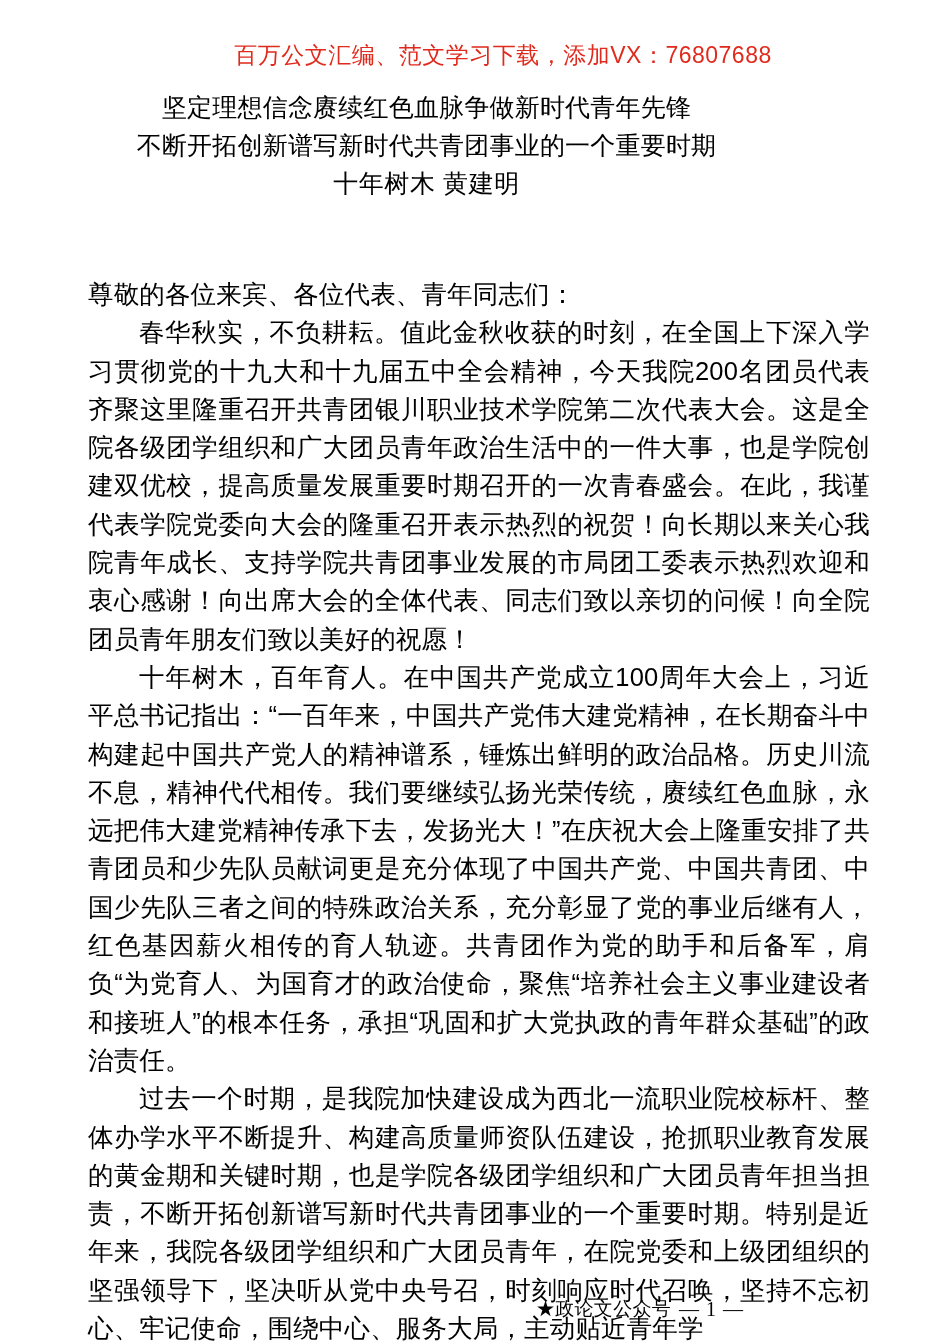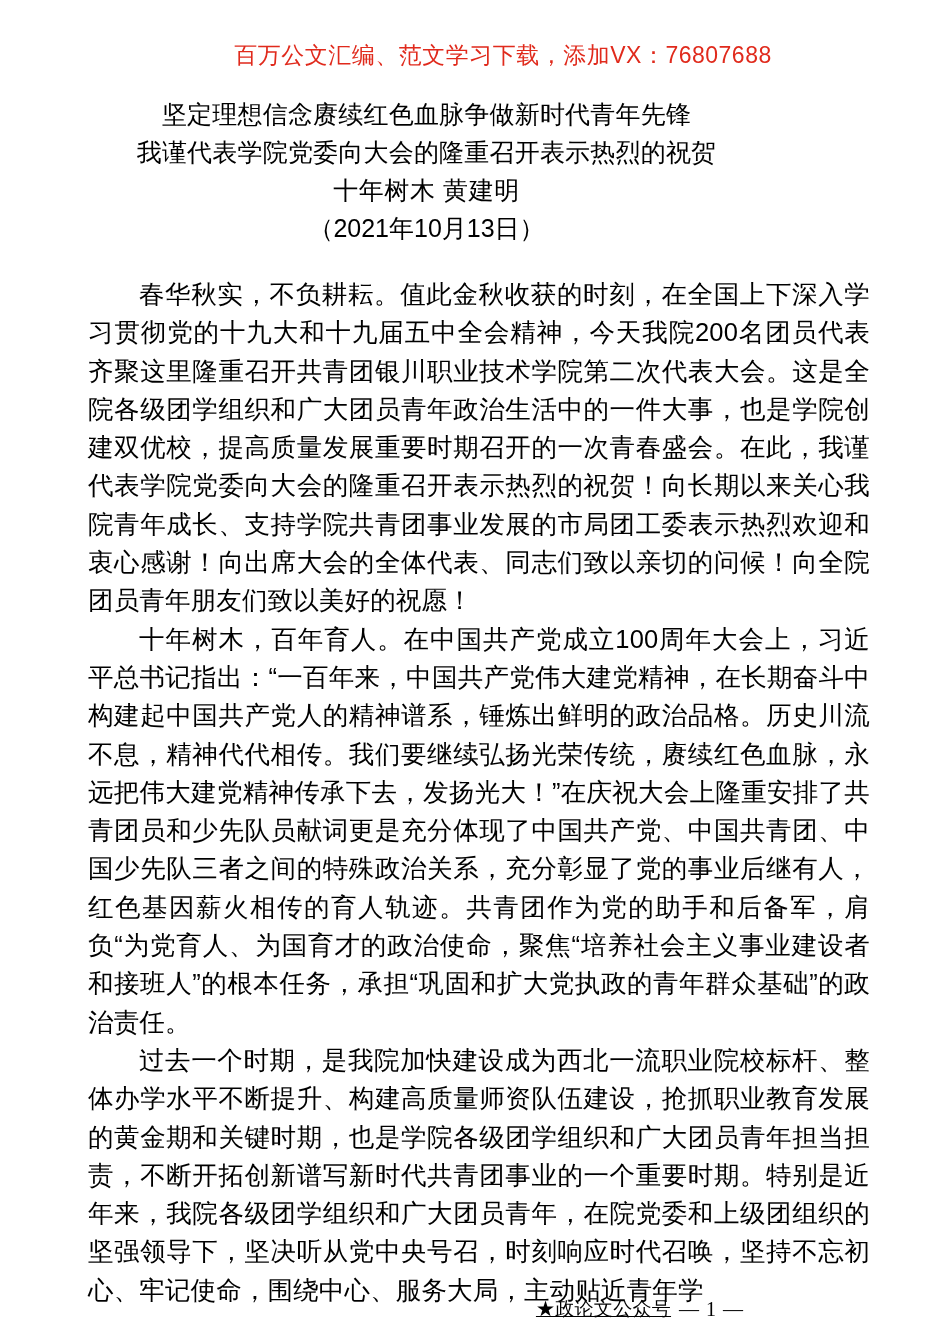--- a/index.html
+++ b/index.html
@@ -35,21 +35,21 @@
     font-size: 23px;
     letter-spacing: 0.5px;
     font-family: Liberation Sans, sans-serif;
     white-space: nowrap;
     padding-left: 28px;
   }
 
   
   .title-block {
     position: absolute;
-    top: 95px;
+    top: 88px;
     left: 0;
     width: 853px;
     text-align: center;
   }
   .title-line {
     font-size: 25px;
     line-height: 38px;
     letter-spacing: 0.2px;
     white-space: nowrap;
   }
@@ -92,45 +92,44 @@
   .footer-inner {
     display: inline-block;
     margin-left: 330px;
     white-space: nowrap;
   }
   .footer-mark {
     font-size: 19px;
     font-family: "Liberation Serif", "DejaVu Serif", serif;
     letter-spacing: 0.3px;
     vertical-align: middle;
-    text-decoration: underline;
   }
   .footer-pageno {
     font-size: 20px;
     font-family: "Liberation Serif", "DejaVu Serif", serif;
     letter-spacing: 1px;
     vertical-align: middle;
     margin-left: 8px;
   }
 </style>
 </head>
 <body>
 
 <div class="page">
 
   <div class="promo-banner" style="color: rgb(224, 42, 28);">百万公文汇编、范文学习下载，添加VX：76807688</div>
 
   <div class="title-block">
     <div class="title-line">坚定理想信念赓续红色血脉争做新时代青年先锋</div>
-    <div class="title-line">我谨代表学院党委向大会的隆重召开表示热烈的祝贺</div>
+    <div class="title-line">不断开拓创新谱写新时代共青团事业的一个重要时期</div>
     <div class="title-line speaker">十年树木  黄建明</div>
-    <div class="title-line date">（2021年10月13日）</div>
   </div>
 
   <div class="body-area">
+    <p class="para">尊敬的各位来宾、各位代表、青年同志们：</p>
     <p class="para indent">春华秋实，不负耕耘。值此金秋收获的时刻，在全国上下深入学习贯彻党的十九大和十九届五中全会精神，今天我院200名团员代表齐聚这里隆重召开共青团银川职业技术学院第二次代表大会。这是全院各级团学组织和广大团员青年政治生活中的一件大事，也是学院创建双优校，提高质量发展重要时期召开的一次青春盛会。在此，我谨代表学院党委向大会的隆重召开表示热烈的祝贺！向长期以来关心我院青年成长、支持学院共青团事业发展的市局团工委表示热烈欢迎和衷心感谢！向出席大会的全体代表、同志们致以亲切的问候！向全院团员青年朋友们致以美好的祝愿！</p>
     <p class="para indent">十年树木，百年育人。在中国共产党成立100周年大会上，习近平总书记指出：“一百年来，中国共产党伟大建党精神，在长期奋斗中构建起中国共产党人的精神谱系，锤炼出鲜明的政治品格。历史川流不息，精神代代相传。我们要继续弘扬光荣传统，赓续红色血脉，永远把伟大建党精神传承下去，发扬光大！”在庆祝大会上隆重安排了共青团员和少先队员献词更是充分体现了中国共产党、中国共青团、中国少先队三者之间的特殊政治关系，充分彰显了党的事业后继有人，红色基因薪火相传的育人轨迹。共青团作为党的助手和后备军，肩负“为党育人、为国育才的政治使命，聚焦“培养社会主义事业建设者和接班人”的根本任务，承担“巩固和扩大党执政的青年群众基础”的政治责任。</p>
     <p class="para indent">过去一个时期，是我院加快建设成为西北一流职业院校标杆、整体办学水平不断提升、构建高质量师资队伍建设，抢抓职业教育发展的黄金期和关键时期，也是学院各级团学组织和广大团员青年担当担责，不断开拓创新谱写新时代共青团事业的一个重要时期。特别是近年来，我院各级团学组织和广大团员青年，在院党委和上级团组织的坚强领导下，坚决听从党中央号召，时刻响应时代召唤，坚持不忘初心、牢记使命，围绕中心、服务大局，主动贴近青年学</p>
   </div>
 
   <div class="footer">
     <span class="footer-inner">
       <span class="footer-mark">★政论文公众号</span>
       <span class="footer-pageno">— 1 —</span>
     </span>

